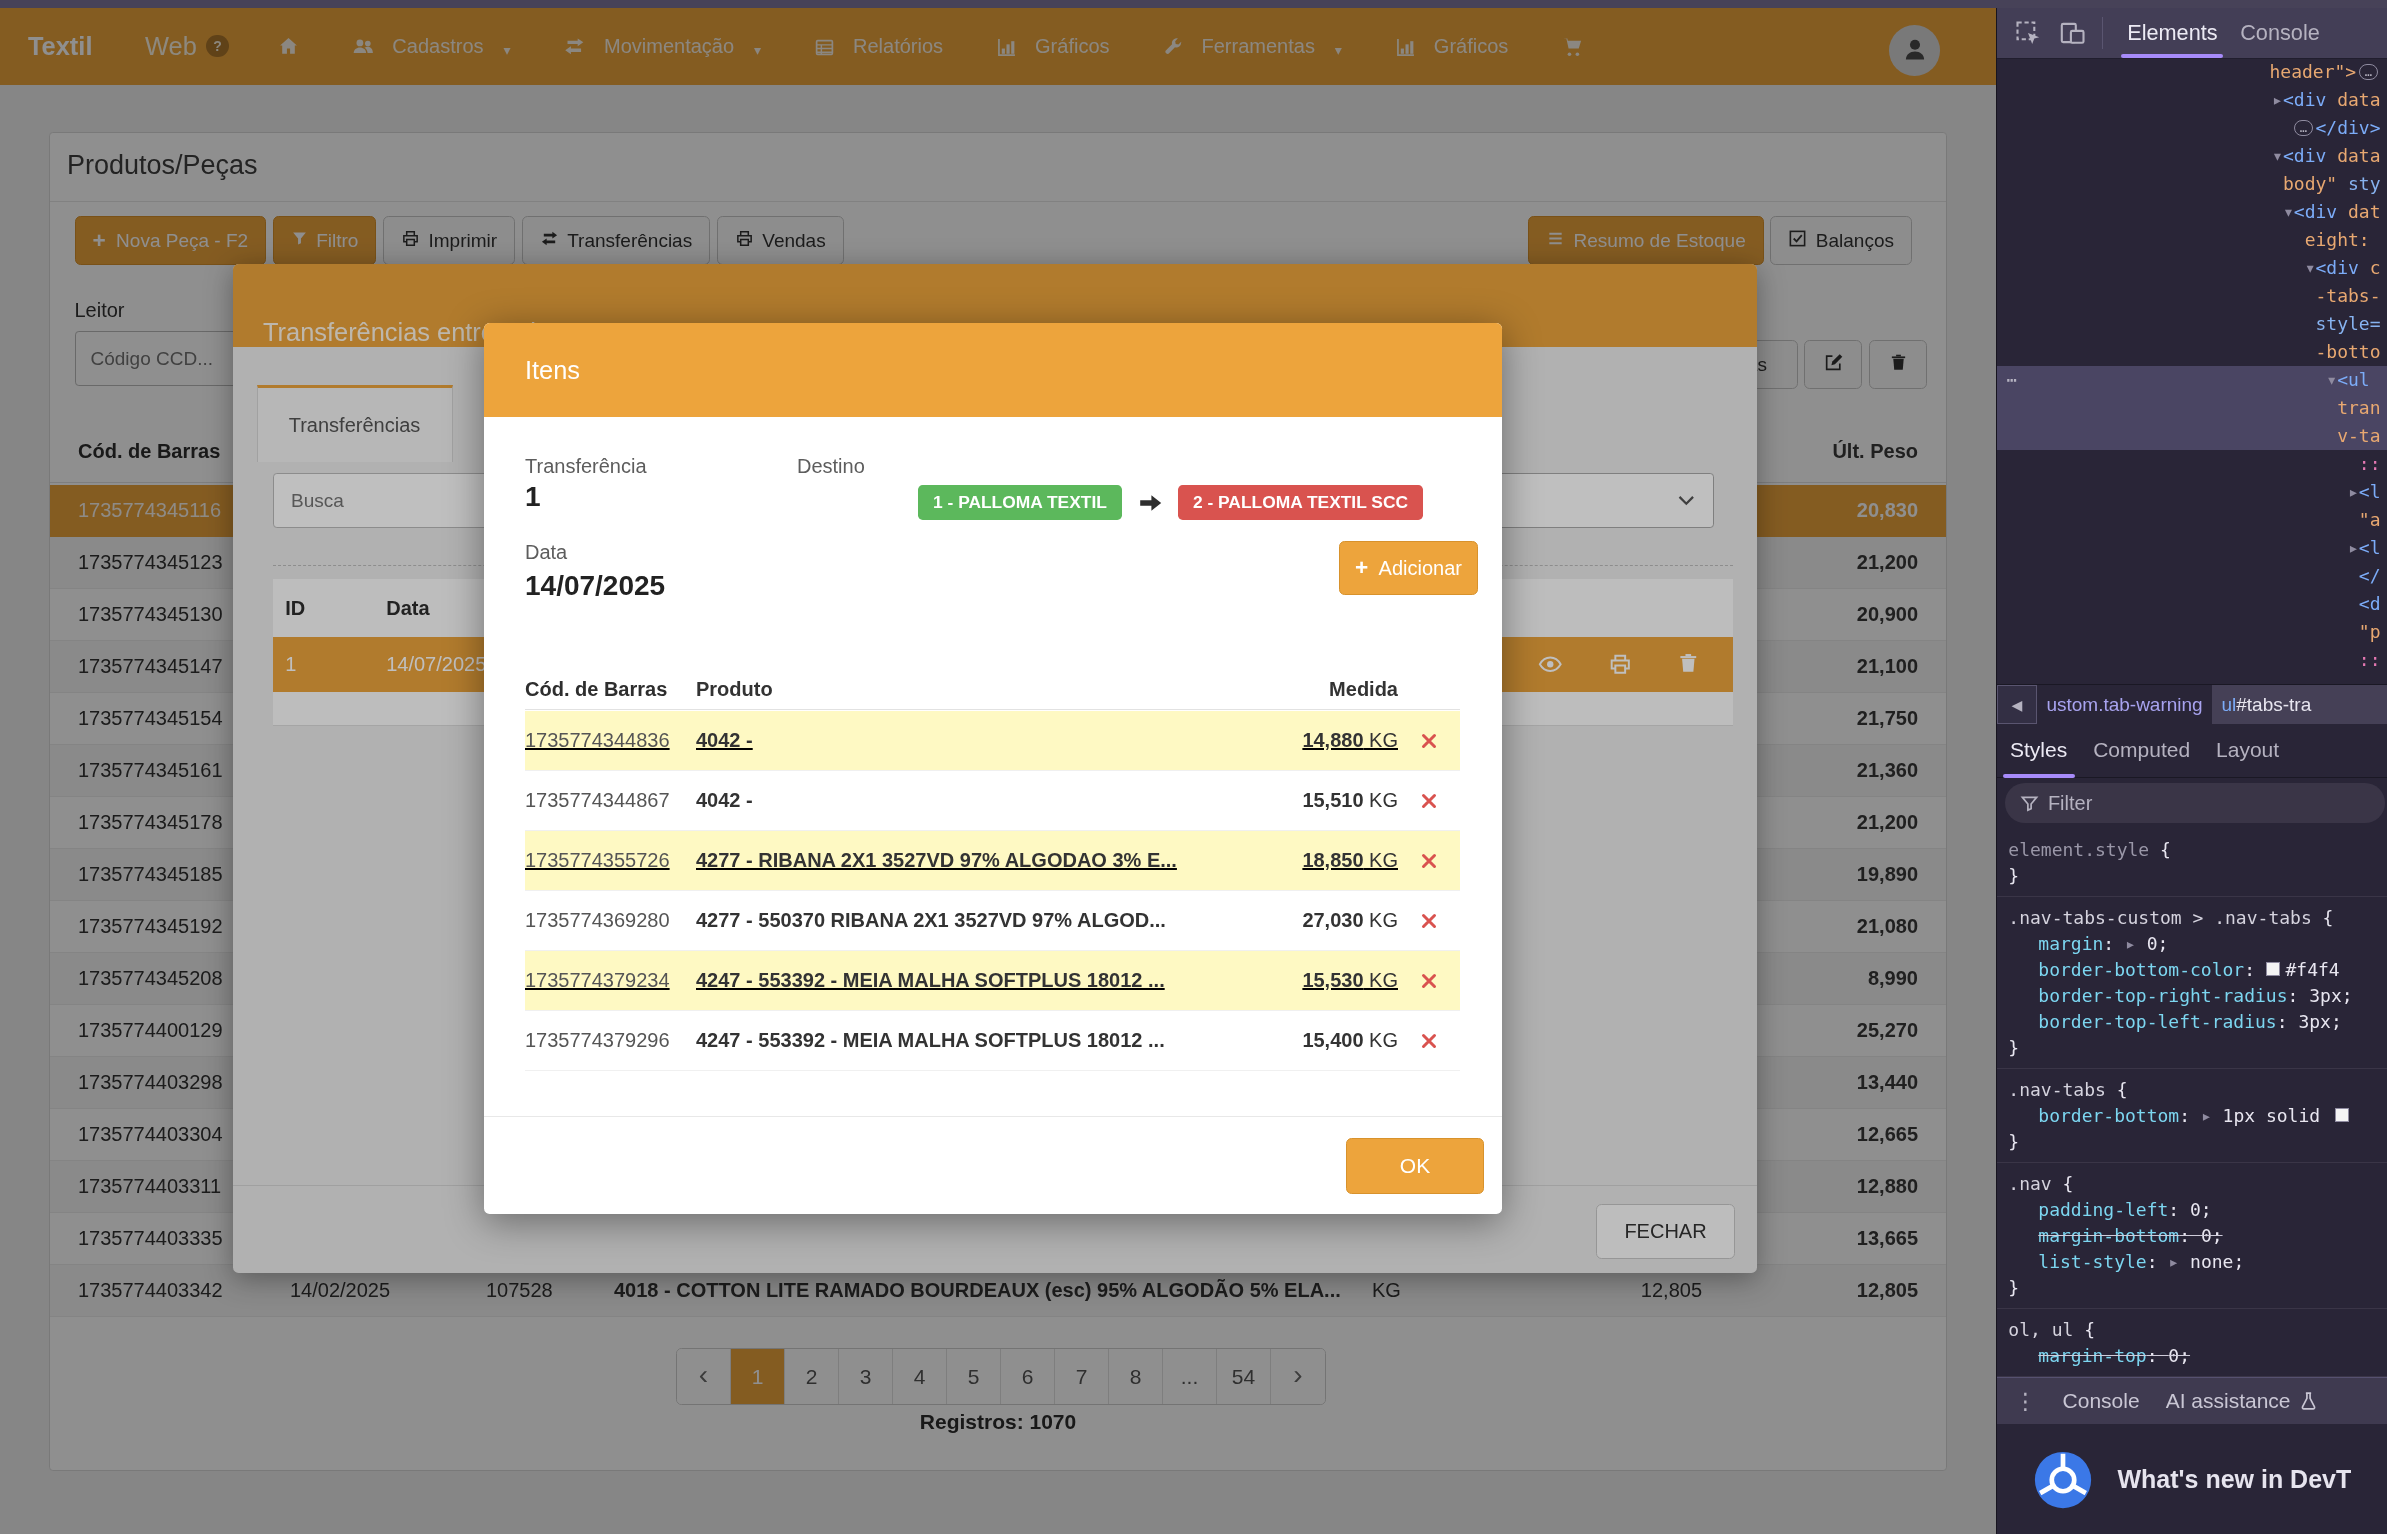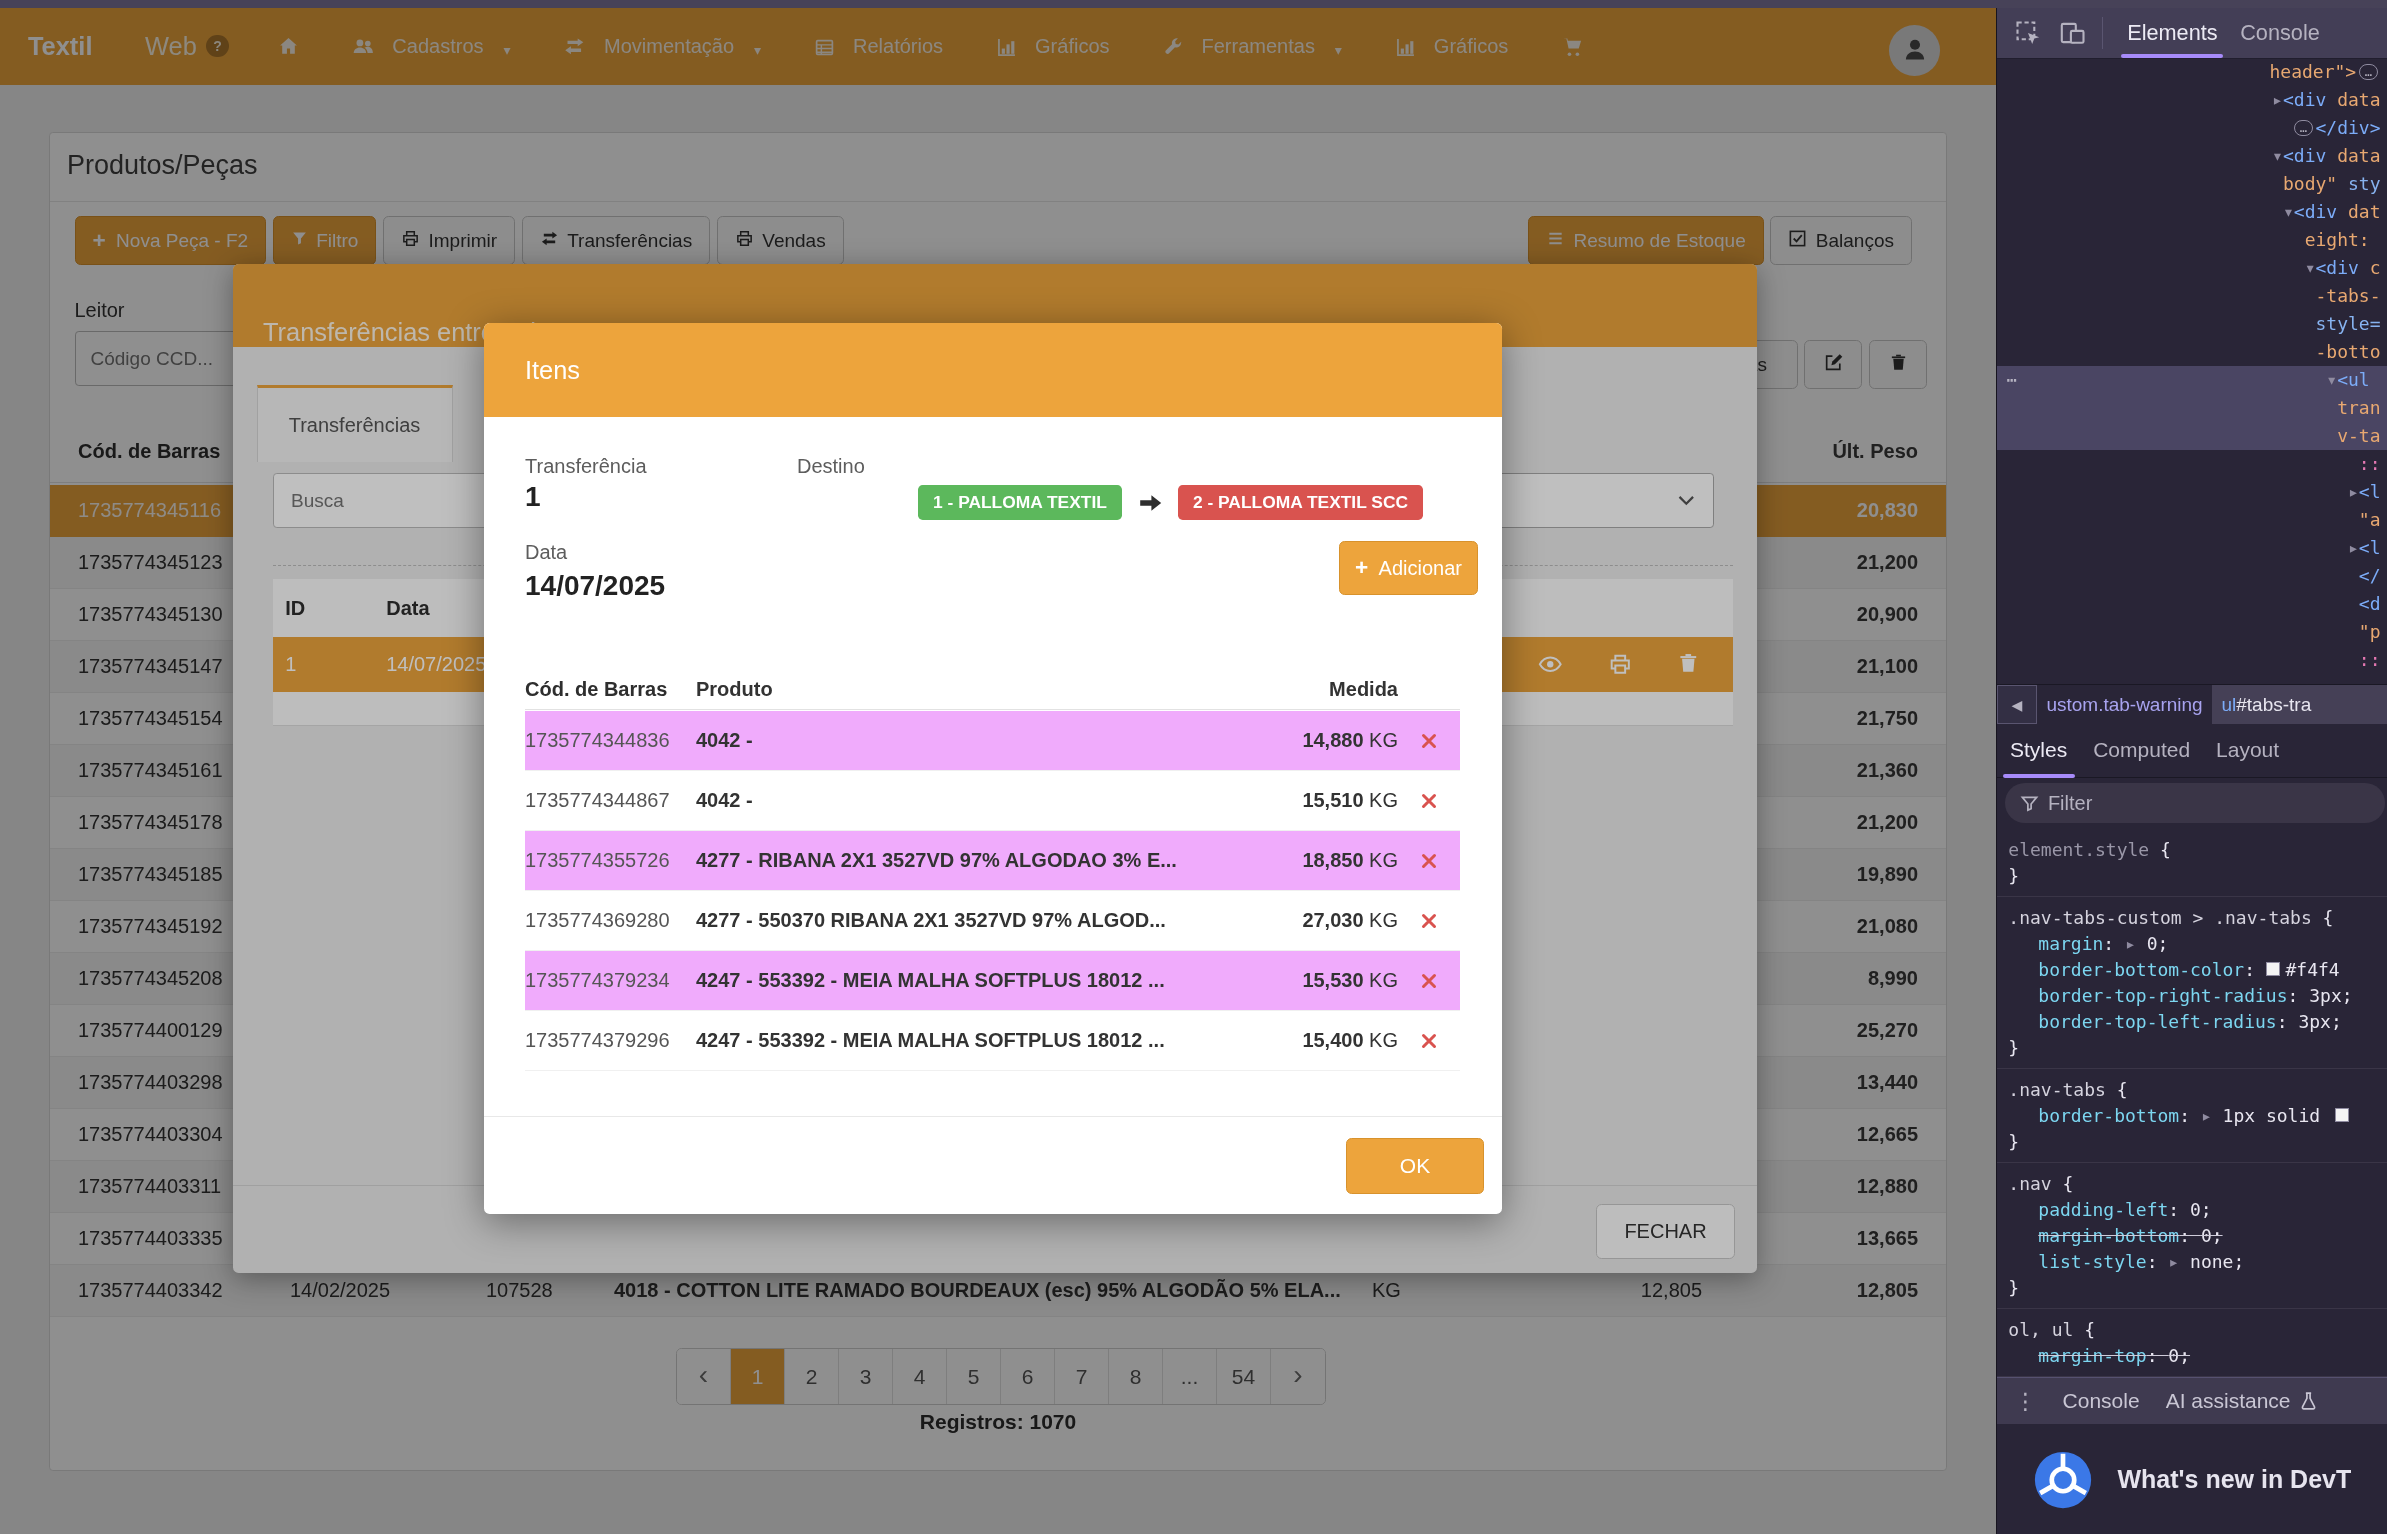--- a/index.html
+++ b/index.html
@@ -78,21 +78,21 @@
   .f-label { font-size:20px; color:#5d5d5d; }
   .f-value { font-size:28px; font-weight:bold; color:#222; }
   .badge { height:35px; display:inline-flex; align-items:center; padding:0 15px; border-radius:4.7px; color:#fff; font-size:17.4px; font-weight:bold; white-space:nowrap; }
   .badge.green { background:#5cb85c; }
   .badge.red { background:#d9534f; }
   .m2-add { position:absolute; left:855px; top:218px; width:139px; height:54px; font-size:20px; }
   .plus-glyph { font-size:22.6px; font-weight:bold; margin-right:1.9px; }
   .m2-thead { position:absolute; left:41px; top:347px; width:935px; display:flex; font-weight:bold; font-size:20px; color:#2e2e2e; height:40px; align-items:center; border-bottom:1.9px solid #e2e2e2; }
   .m2-rows { position:absolute; left:41px; top:388px; width:935px; }
   .m2-row { display:flex; align-items:center; height:60px; font-size:20px; border-bottom:0.9px solid #f0f0f0; }
-  .m2-row.stripe { background:#f0abfc; }
+  .m2-row.stripe { background:#fef9c3;text-decoration:underline; }
   .mc-bc { flex:0 0 171px; color:#555; }
   .mc-prod { flex:1 1 auto; font-weight:bold; color:#333; overflow:hidden; white-space:nowrap; text-overflow:ellipsis; padding-right:19px; }
   .mc-med { flex:0 0 188px; text-align:right; color:#333; }
   .mc-med b { font-weight:bold; }
   .mc-x { flex:0 0 62px; display:flex; justify-content:center; color:#d9534f; cursor:pointer; }
   .m2-footer-line { position:absolute; left:0; top:793px; width:100%; height:0.9px; background:#e8e8e8; }
   .m2-ok { position:absolute; left:862px; top:815px; width:138px; height:56px; font-size:21px; }
   
   .devtools { position:absolute; left:1996px; top:0; width:392px; height:1535px; background:#292537; z-index:50; border-left:0.9px solid #17141f; font-family:"Liberation Sans",sans-serif; }
   .dt-toolbar { position:absolute; left:0; top:7.5px; width:100%; height:51px; background:#433e56; display:flex; align-items:center; border-bottom:0.9px solid #211e2e; }

